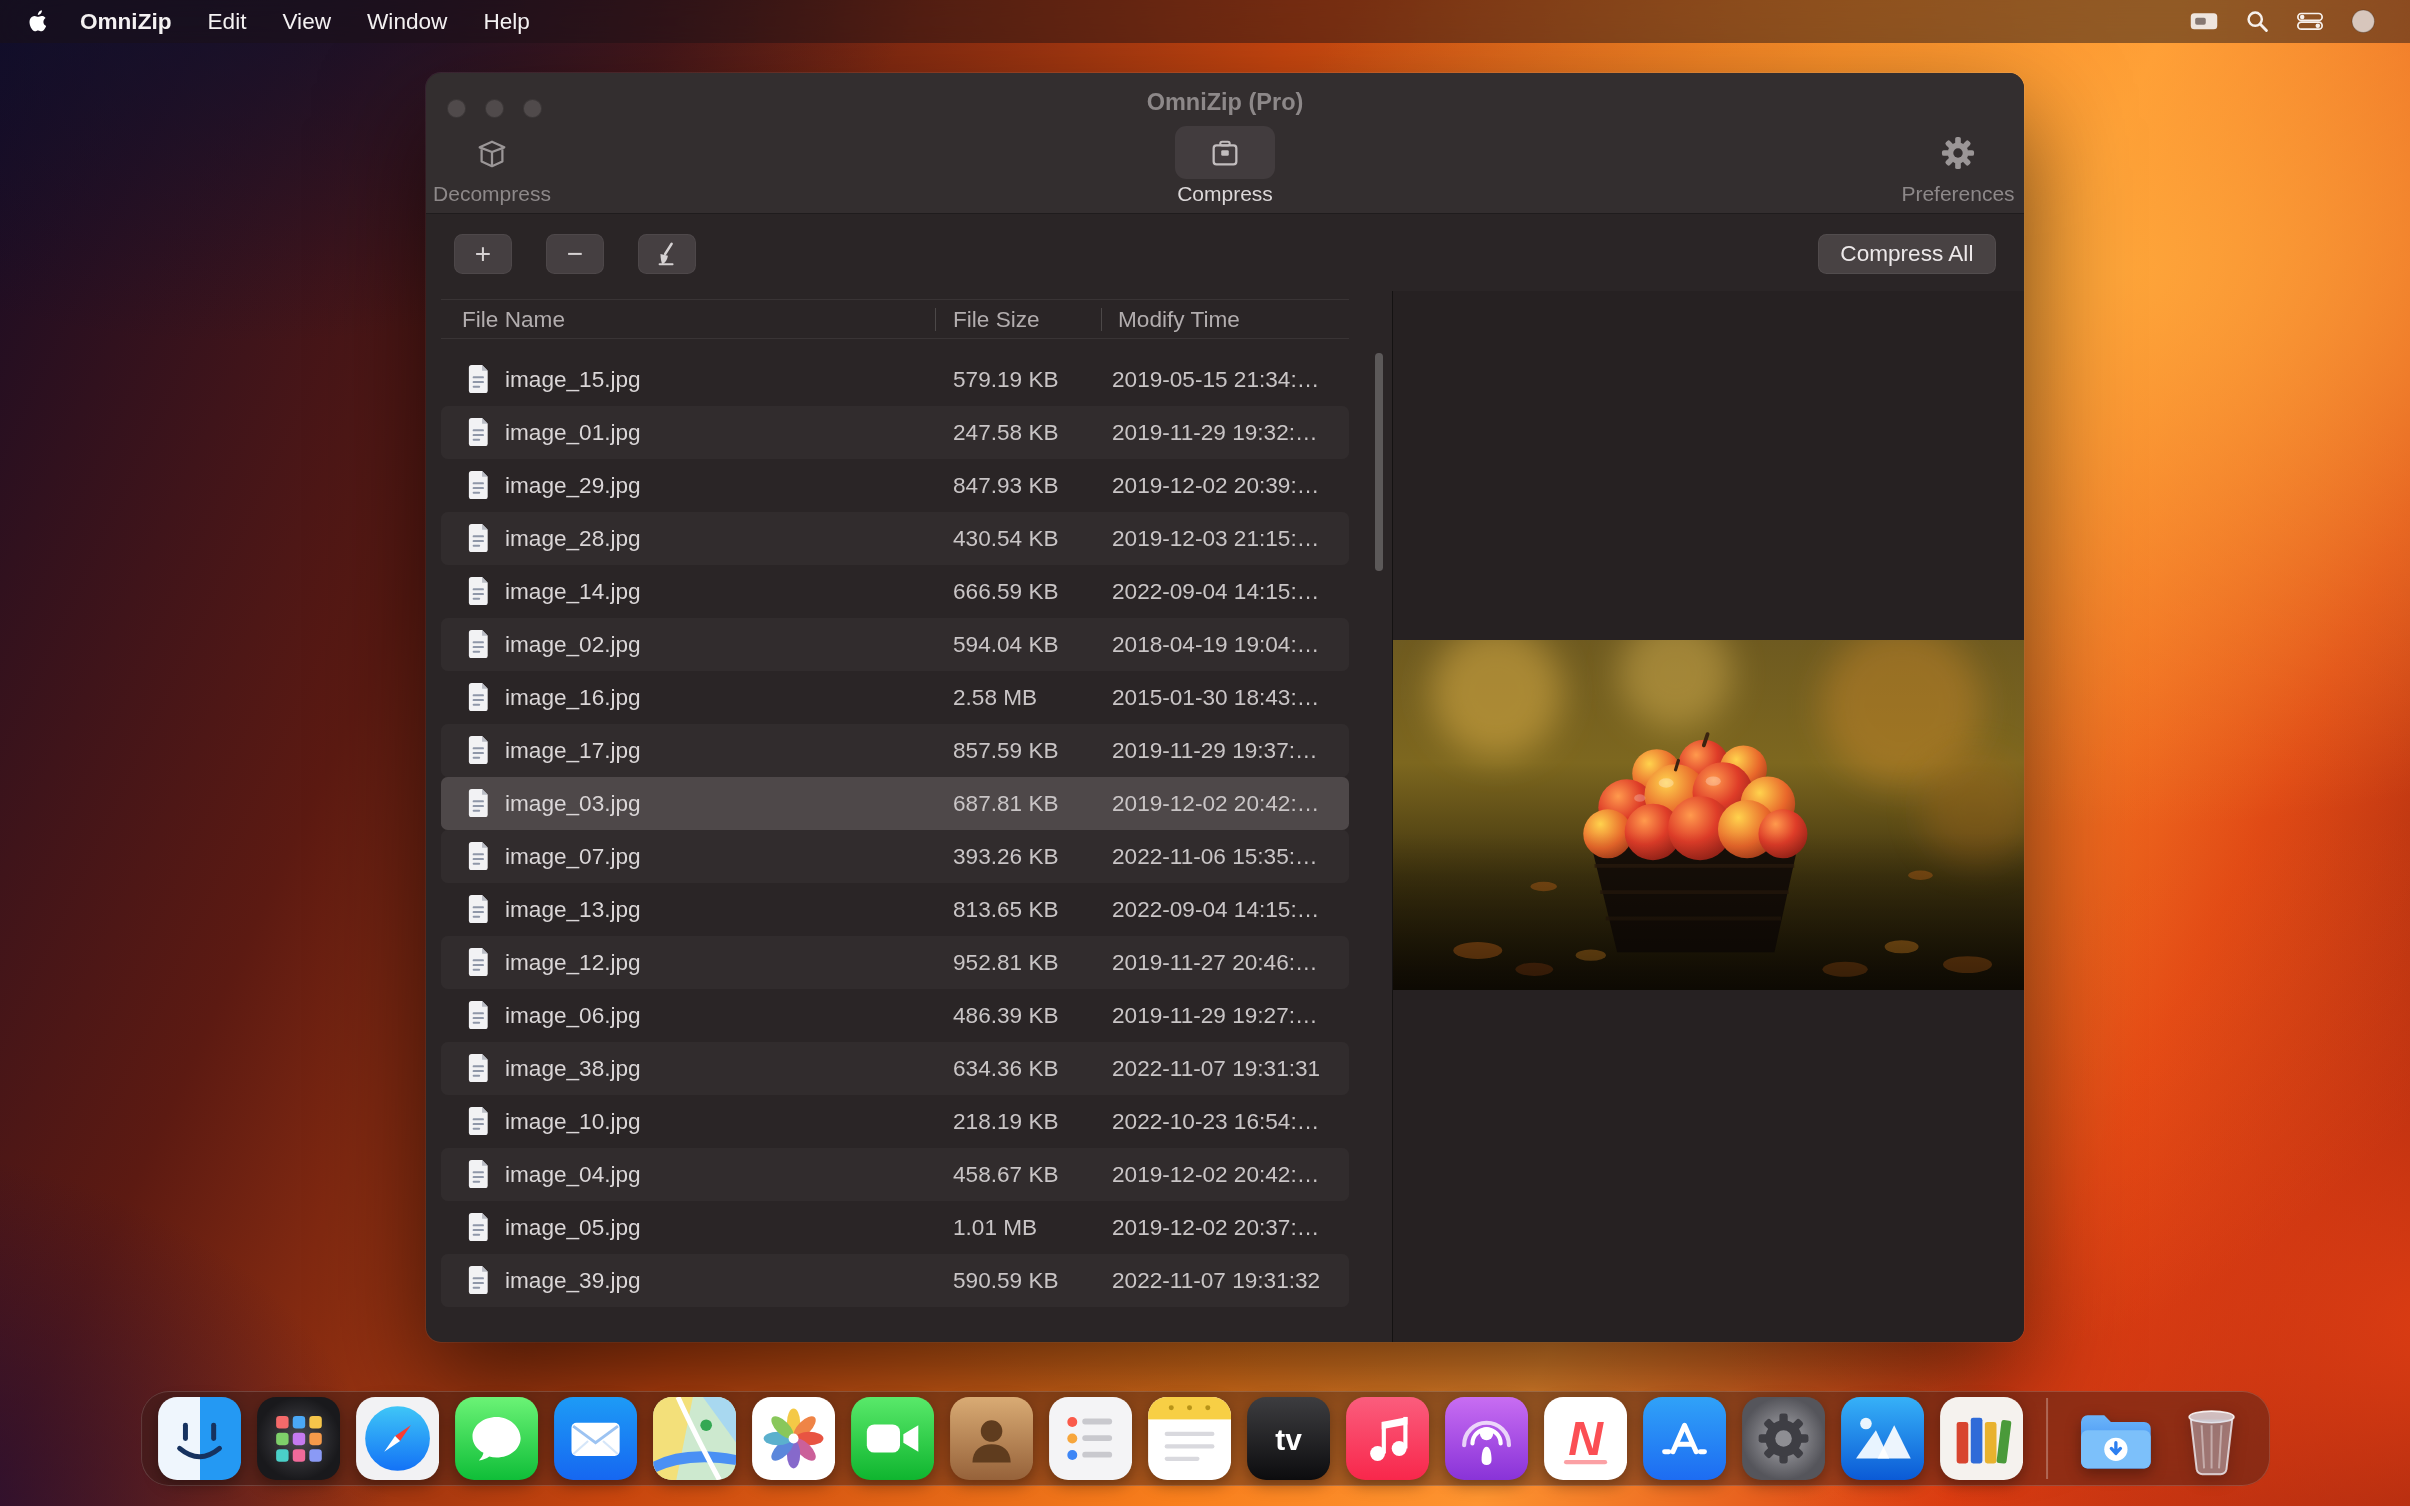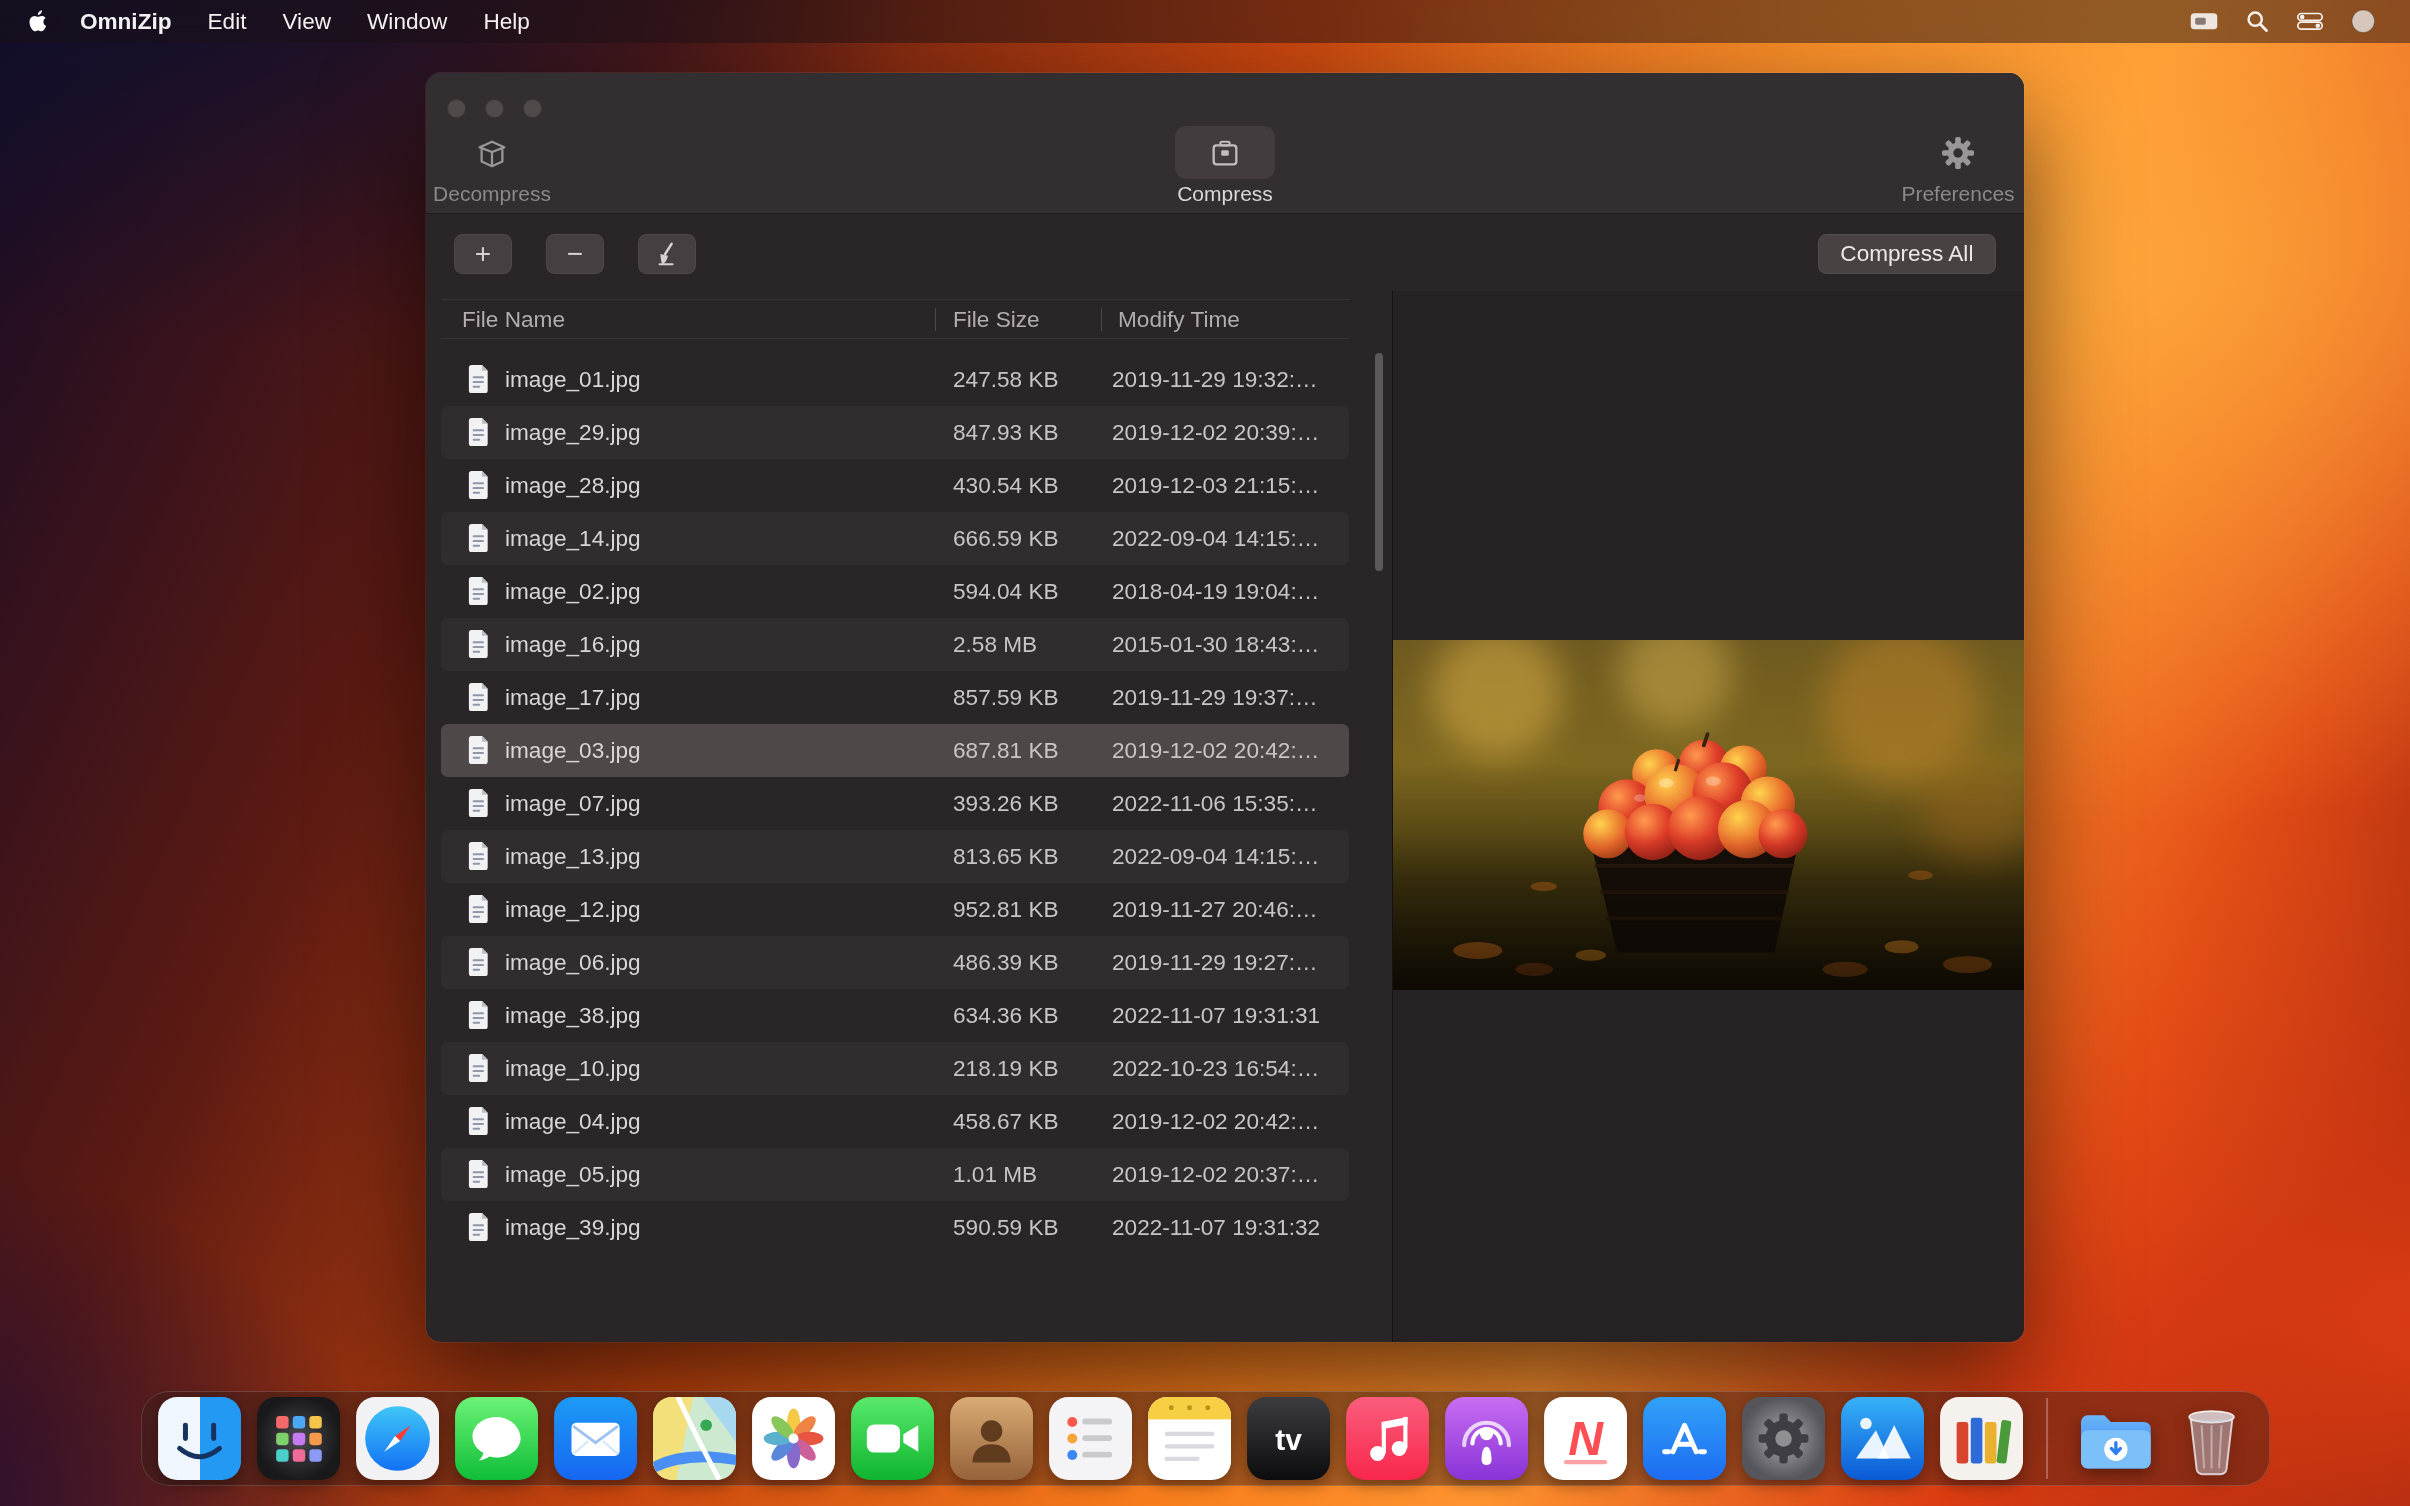--- a/index.html
+++ b/index.html
@@ -148,20 +148,21 @@
     </div>
   </header>
 
   <section class="window">
     <div class="titlebar">
       <div class="traffic">
         <span class="tl"></span>
         <span class="tl"></span>
         <span class="tl"></span>
       </div>
+      <div class="window-title">OmniZip (Pro)</div>
 
       <div class="tabs">
         <div class="tab">
           <span class="tab-iconbox">
             <svg class="tab-icon" viewBox="0 0 36 36">
                 <path d="M5 12 L18 6 L31 12 L18 17 Z" fill="none" stroke="#9b9697" stroke-width="2.4" stroke-linejoin="round"></path>
                 <path d="M7 14 v13 l11 5 11-5 V14" fill="none" stroke="#9b9697" stroke-width="2.4" stroke-linejoin="round"></path>
                 <line x1="18" y1="17" x2="18" y2="32" stroke="#9b9697" stroke-width="2.4"></line>
               </svg>
           </span>
@@ -215,20 +216,34 @@
     <div class="content">
       <div class="list-pane">
         <div class="table-header">
           <span class="th th-name">File Name</span>
           <span class="th-sep sep1"></span>
           <span class="th th-size">File Size</span>
           <span class="th-sep sep2"></span>
           <span class="th th-time">Modify Time</span>
         </div>
         <div class="rows" id="rows">
+            <div class="row">
+    <span class="doc-icon">
+      <svg viewBox="0 0 24 30">
+                  <path d="M2 3 a3 3 0 0 1 3 -3 H16 L22 6 V27 a3 3 0 0 1 -3 3 H5 a3 3 0 0 1 -3 -3 Z" fill="#f2f2f4"></path>
+                  <path d="M16 0 L22 6 H16 Z" fill="#b9bcc4"></path>
+                  <rect x="6" y="12" width="12" height="2.2" rx="1" fill="#8f97a8"></rect>
+                  <rect x="6" y="17" width="12" height="2.2" rx="1" fill="#8f97a8"></rect>
+                  <rect x="6" y="22" width="8" height="2.2" rx="1" fill="#8f97a8"></rect>
+                </svg>
+    </span>
+    <span class="cell c-name">image_15.jpg</span>
+    <span class="cell c-size">579.19 KB</span>
+    <span class="cell c-time">2019-05-15 21:34:…</span>
+  </div>
             <div class="row">
     <span class="doc-icon">
       <svg viewBox="0 0 24 30">
                   <path d="M2 3 a3 3 0 0 1 3 -3 H16 L22 6 V27 a3 3 0 0 1 -3 3 H5 a3 3 0 0 1 -3 -3 Z" fill="#f2f2f4"></path>
                   <path d="M16 0 L22 6 H16 Z" fill="#b9bcc4"></path>
                   <rect x="6" y="12" width="12" height="2.2" rx="1" fill="#8f97a8"></rect>
                   <rect x="6" y="17" width="12" height="2.2" rx="1" fill="#8f97a8"></rect>
                   <rect x="6" y="22" width="8" height="2.2" rx="1" fill="#8f97a8"></rect>
                 </svg>
     </span>

